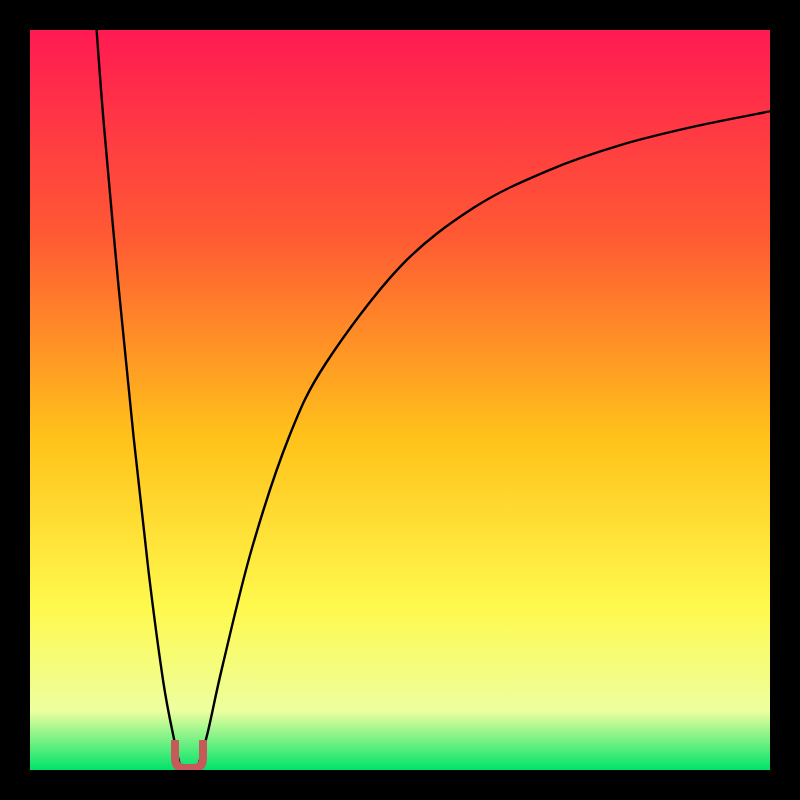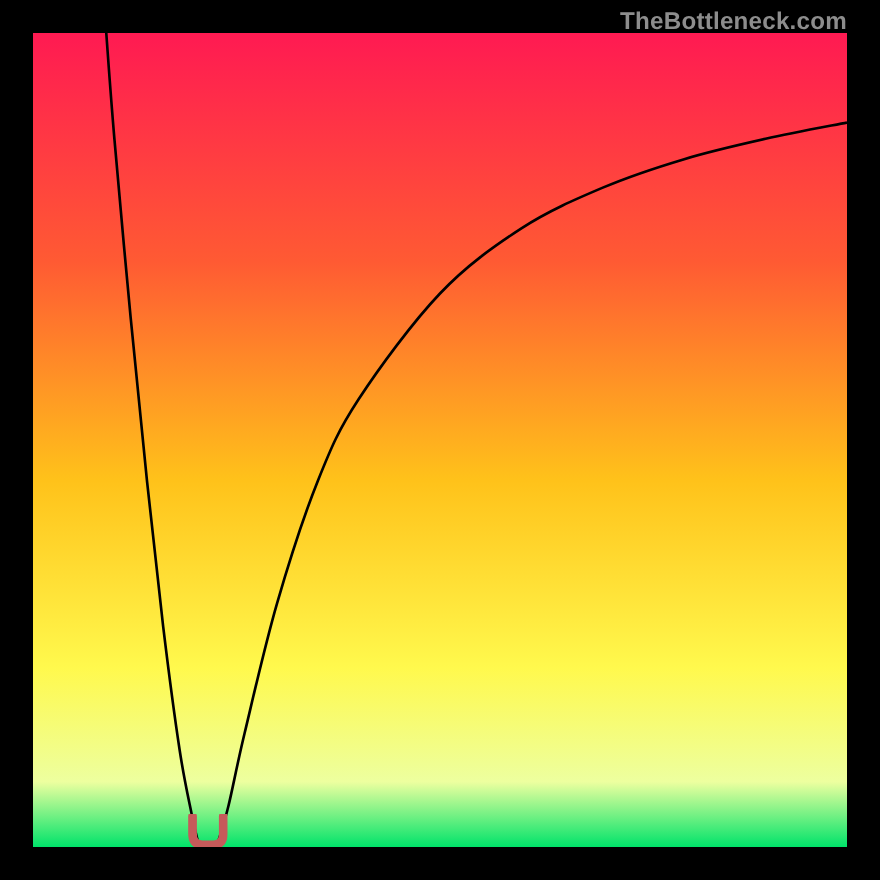--- a/index.html
+++ b/index.html
@@ -88,15 +88,14 @@
       <path d="M4 2
                L4 18
                Q4 28 13 28
                L23 28
                Q32 28 32 18
                L32 2" fill="none" stroke-width="8" stroke-linecap="round" stroke-linejoin="round" id="marker-path" stroke="#c65a5a"></path>
     </svg>
 
   </div>
 
-  <div class="watermark">TheBottleneck.com</div>
 
 </div>
 
 </body></html>

